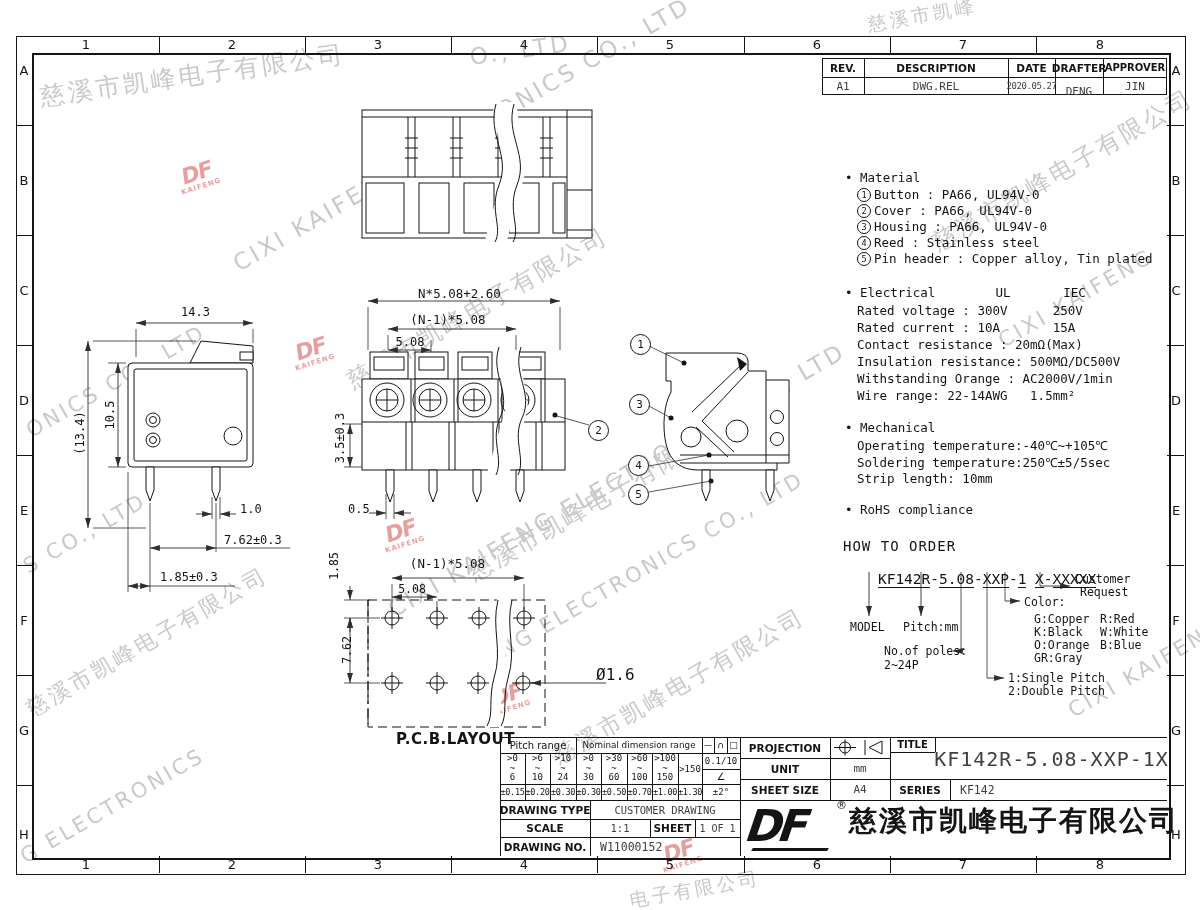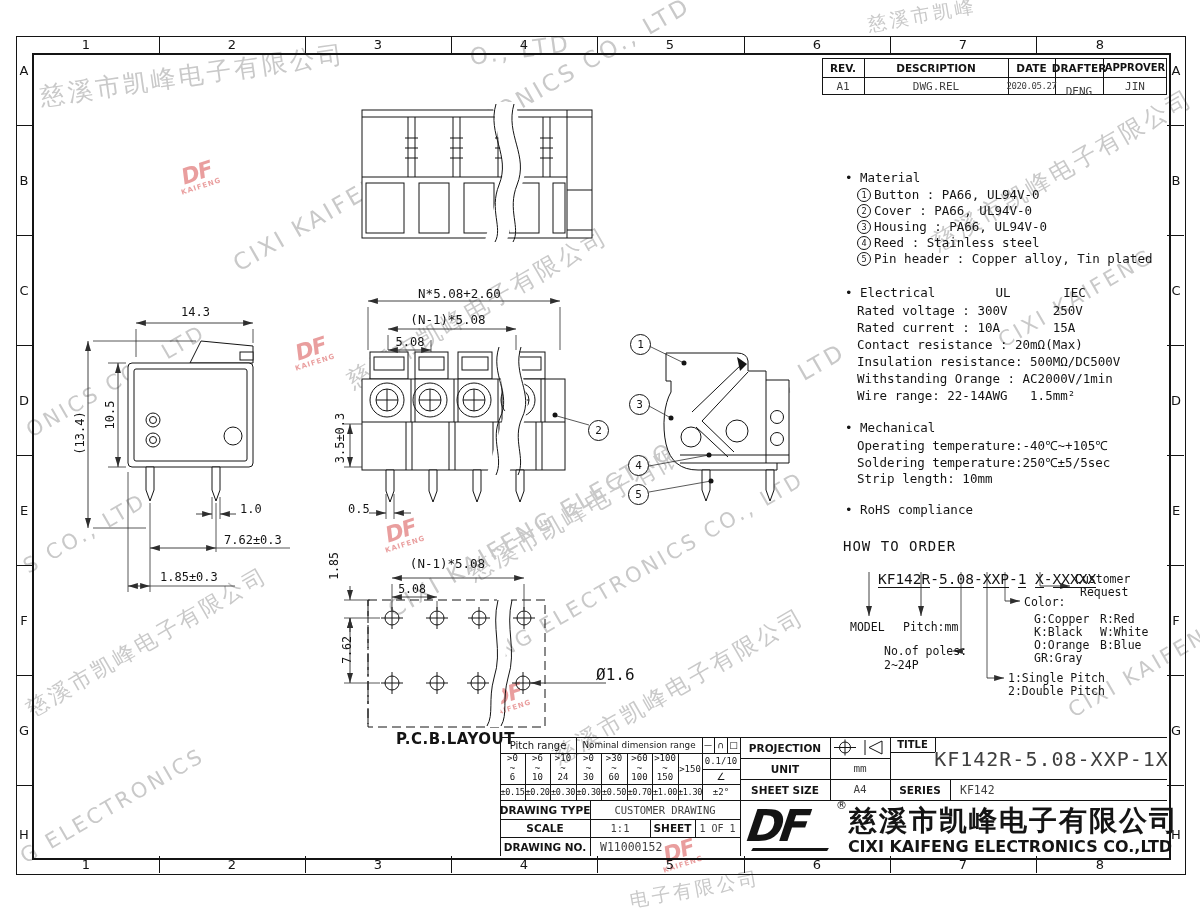--- a/index.html
+++ b/index.html
@@ -571,15 +571,14 @@
   <div class="tc cadval" style="left:830px;top:779px;width:60px;height:21px;font-size:11px;">A4</div>
   <div class="tc lbl" style="left:890px;top:737px;width:45px;height:15px;font-size:10px;">TITLE</div>
   <div class="tc cadval" style="left:938px;top:740px;width:227px;height:38px;font-size:20px;letter-spacing:1px;">KF142R-5.08-XXP-1X</div>
   <div class="tc lbl" style="left:890px;top:779px;width:60px;height:21px;font-size:10.5px;">SERIES</div>
   <div class="t cadval" style="left:960px;top:783px;font-size:11.5px;">KF142</div>
 
   <div class="t" style="left:748px;top:800px;font-size:44px;font-weight:900;font-style:italic;letter-spacing:-4px;transform:skewX(-8deg);">DF</div>
   <div class="hl" style="left:752px;top:848px;width:76px;height:3px;transform:skewX(-30deg);"></div>
   <div class="t" style="left:836px;top:799px;font-size:11px;">®</div>
   <div class="t" style="left:849px;top:802px;font-size:28px;font-weight:bold;letter-spacing:2px;">慈溪市凯峰电子有限公司</div>
-  <div class="tc" style="left:855px;top:838px;width:310px;height:17px;font-size:16px;font-weight:bold;">CIXI KAIFENG ELECTRONICS CO.,LTD</div>
 
 </div>
 
 </body></html>

